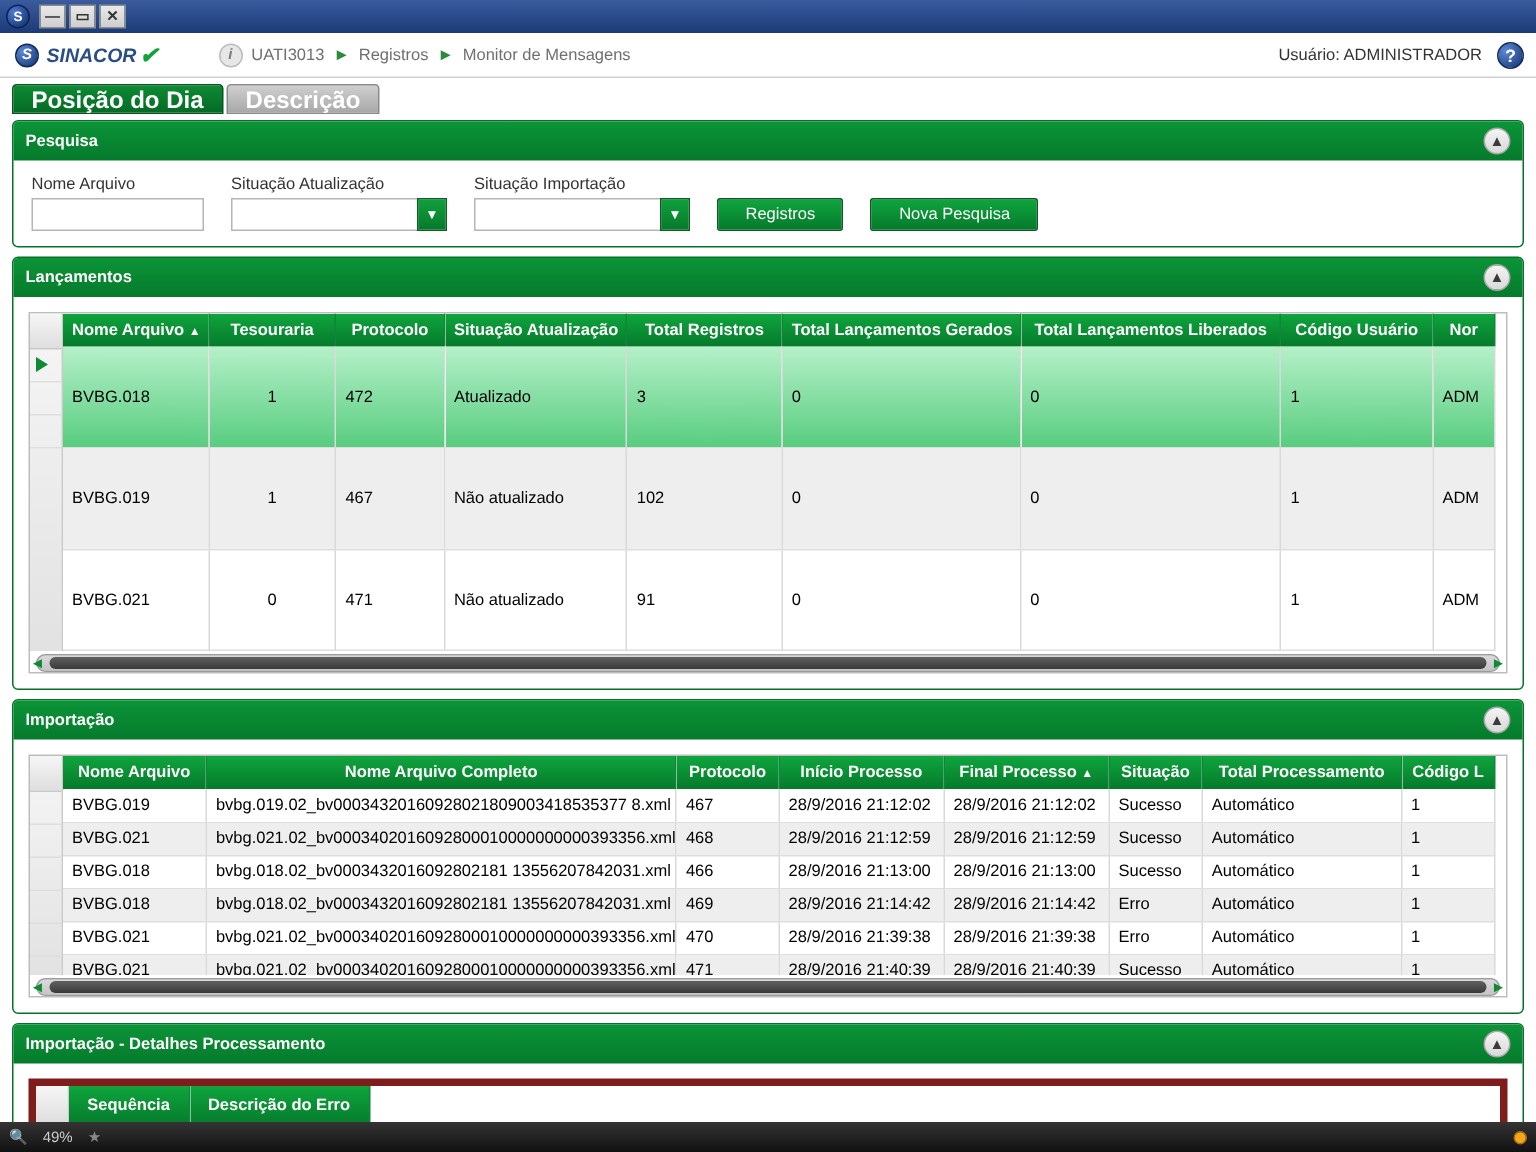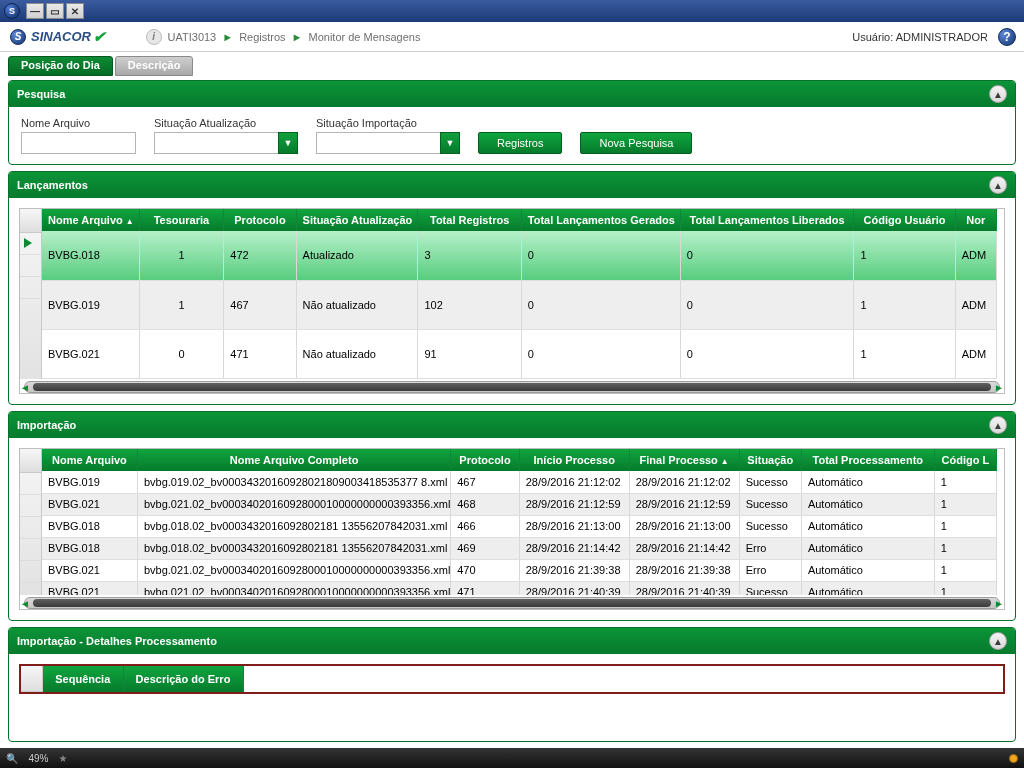--- a/index.html
+++ b/index.html
@@ -80,21 +80,21 @@
   width: 18px; height: 18px; border-radius: 50%;
   background: radial-gradient(circle at 30% 30%, #5d88d6, #13326d);
   border: 1px solid #0f2a5c;
   display: flex; align-items: center; justify-content: center;
   color: #fff; font-weight: bold; font-size: 12px;
 }
 
 .main-wrap { flex: 1; padding: 4px 8px 0 8px; background: #fff; overflow: hidden; display: flex; flex-direction: column; }
 .tabs { display: flex; height: 20px; margin-bottom: 4px; }
 .tab {
-  padding: 2px 12px; font-size: 11px;
+  padding: 2px 12px; font-size: 16px;
   border-radius: 3px 3px 0 0;
   background: linear-gradient(#cfcfcf, #a8a8a8);
   color: #fff; font-weight: bold;
   border: 1px solid #8b8b8b;
   margin-right: 2px;
   cursor: pointer;
 }
 .tab.active {
   background: linear-gradient(#0e8a34, #046b25);
   border-color: #04581e;
@@ -158,21 +158,21 @@
   padding: 4px 18px;
   border-radius: 2px;
   cursor: pointer;
   height: 22px;
 }
 
 .tbl-wrap {
   margin: 10px; border: 1px solid #bdbdbd; overflow: hidden;
   position: relative;
 }
-.tbl-wrap.at { height: 186px; }
+.tbl-wrap.at { height: 241px; }
 .tbl-wrap.imp { height: 162px; }
 .tbl-scroll { overflow: hidden; height: calc(100% - 14px); position: relative; display:flex;}
 .tbl-scrollx {
   position: absolute; left: 4px; right: 4px; bottom: 0; height: 12px;
   background: linear-gradient(#dadada, #c5c5c5);
   border: 1px solid #9c9c9c; border-radius: 6px;
 }
 .tbl-scrollx .thumb {
   position: absolute; top: 1px; left: 8px; right: 8px; height: 8px;
   background: linear-gradient(#606060, #3a3a3a);
@@ -216,21 +216,21 @@
   white-space: nowrap; overflow: hidden;
   background: #fff;
 }
 table.grid tr.alt td { background: #eeeeee; }
 table.grid tr.selected td {
   background: linear-gradient(#b5f0c9,#58cd7f);
 }
 .num-c { text-align: center; }
 
 .tbl-det {
-  margin: 10px; border: 2px solid #7f1d1d;
+  margin: 10px; border: 5px solid #7f1d1d;
   display: flex;
 }
 .tbl-det .row-sel-col .hdr{ height:26px;}
 .tbl-det th { padding: 6px 10px; }
 
 .statusbar {
   height: 20px;
   background: linear-gradient(#343434,#111);
   color: #ccc;
   display: flex; align-items: center;

